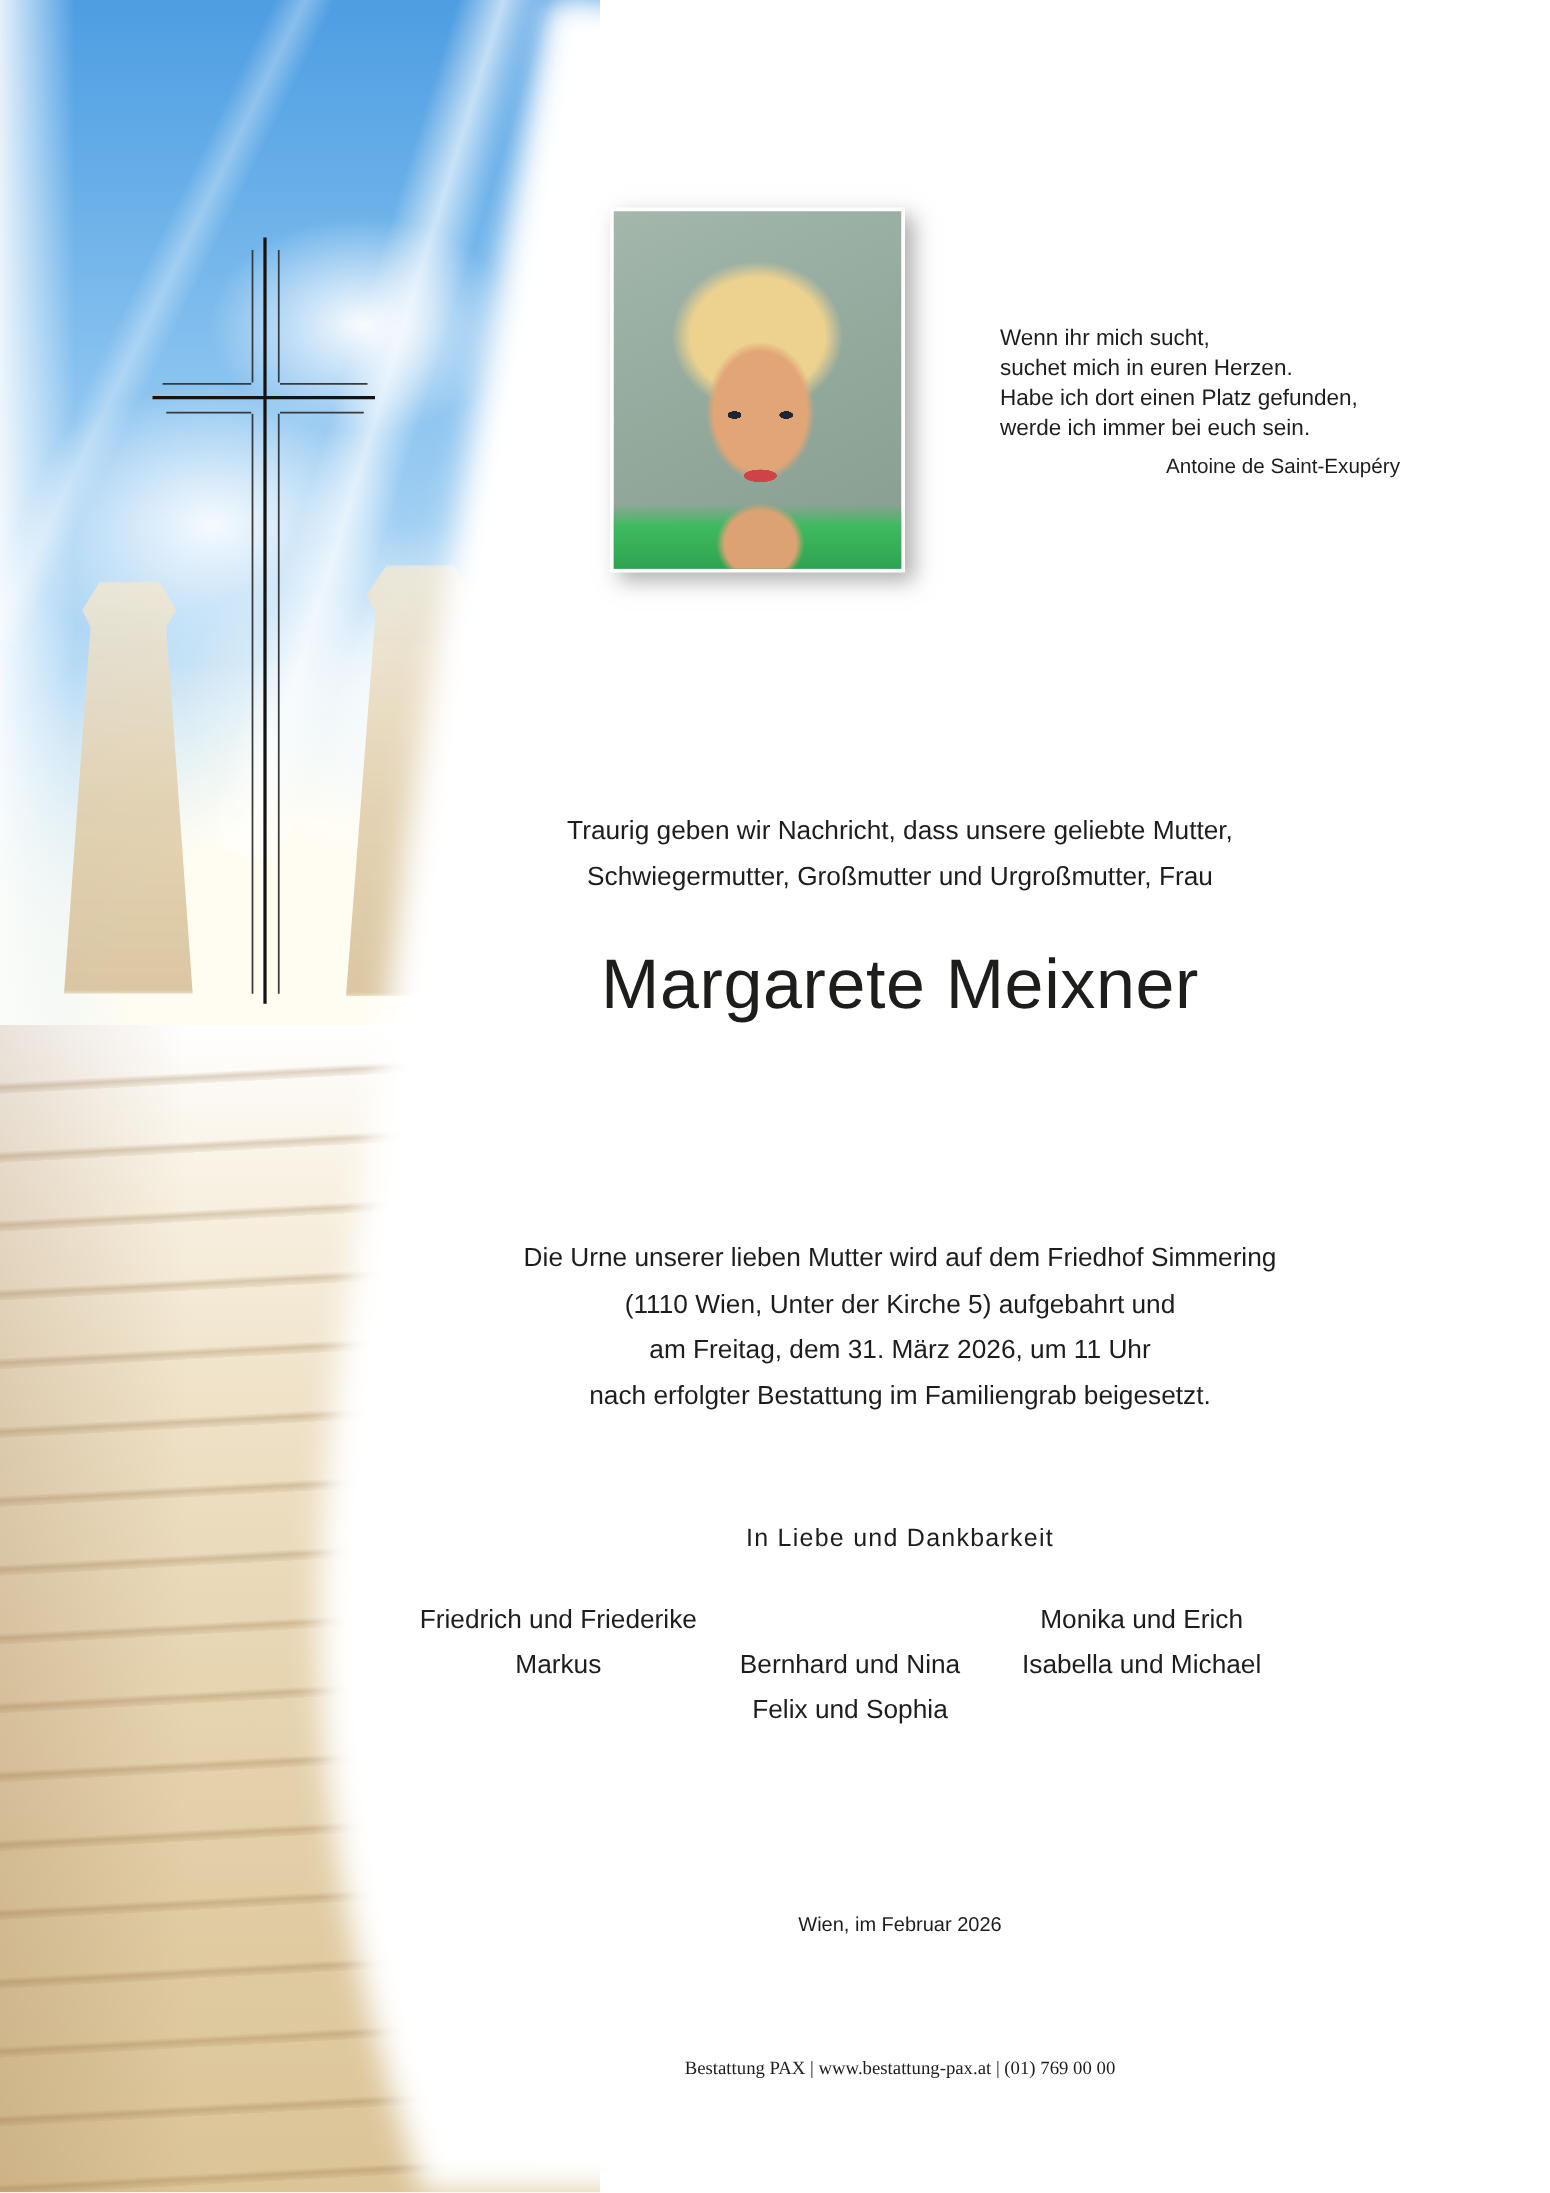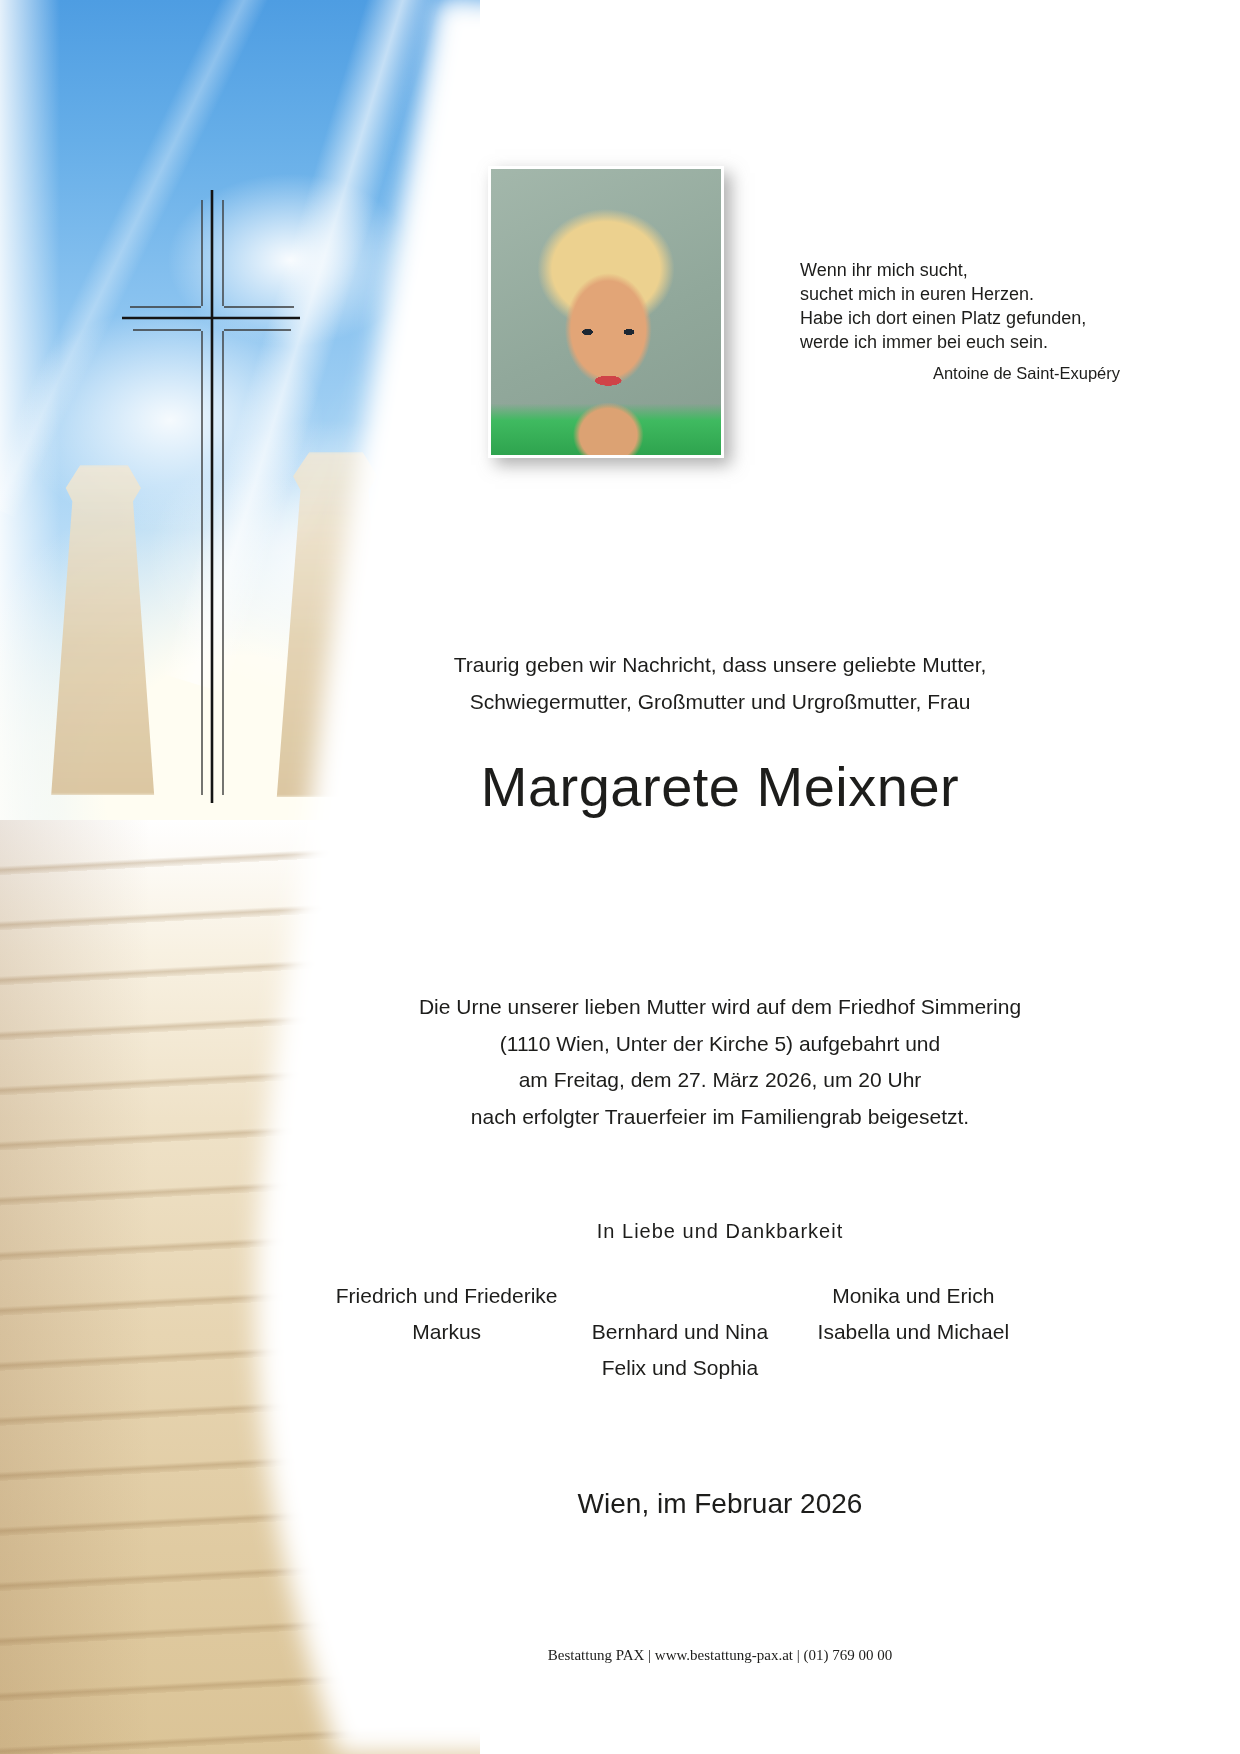--- a/index.html
+++ b/index.html
@@ -60,21 +60,21 @@
   .col { left:400px; width:640px; text-align:center; }
   .intro   { top:646px; font-size:21px; line-height:37px; }
   .name    { top:752px; font-size:56px; line-height:70px; letter-spacing:.5px; font-weight:400; }
   .passing { top:900px; font-size:21px; line-height:37px; }
   .burial  { top:989px; font-size:21px; line-height:36.5px; }
   .farewell{ top:1220px; font-size:20px; letter-spacing:1px; }
   .mourners{ left:330px; top:1278px; width:700px; display:grid;
              grid-template-columns:1fr 1fr 1fr; row-gap:0; font-size:21px; line-height:36px; }
   .mourners div { text-align:center; }
   .closing { top:1402px; font-size:18px; }
-  .dateline{ top:1488px; font-size:28px; }
+  .dateline{ top:1532px; font-size:16px; }
   .footer  { top:1647px; font-size:15px;font-family:Liberation Serif, serif; }
 </style>
 </head>
 <body>
 
 <div class="page">
 
   <div class="scene">
     <div class="sky"></div>
     <div class="ray ray1"></div>
@@ -125,22 +125,22 @@
   </div>
 
   <div class="txt col name">Margarete Meixner</div>
 
   <div class="txt col passing">
   </div>
 
   <div class="txt col burial">
     <div>Die Urne unserer lieben Mutter wird auf dem Friedhof Simmering</div>
     <div>(1110 Wien, Unter der Kirche 5) aufgebahrt und</div>
-    <div>am Freitag, dem 27. März 2026, um 20 Uhr</div>
-    <div>nach erfolgter Trauerfeier im Familiengrab beigesetzt.</div>
+    <div>am Freitag, dem 31. März 2026, um 11 Uhr</div>
+    <div>nach erfolgter Bestattung im Familiengrab beigesetzt.</div>
   </div>
 
   <div class="txt col farewell">In Liebe und Dankbarkeit</div>
 
   <div class="txt mourners">
     <div>Friedrich und Friederike</div>
     <div></div>
     <div>Monika und Erich</div>
     <div>Markus</div>
     <div>Bernhard und Nina</div>

